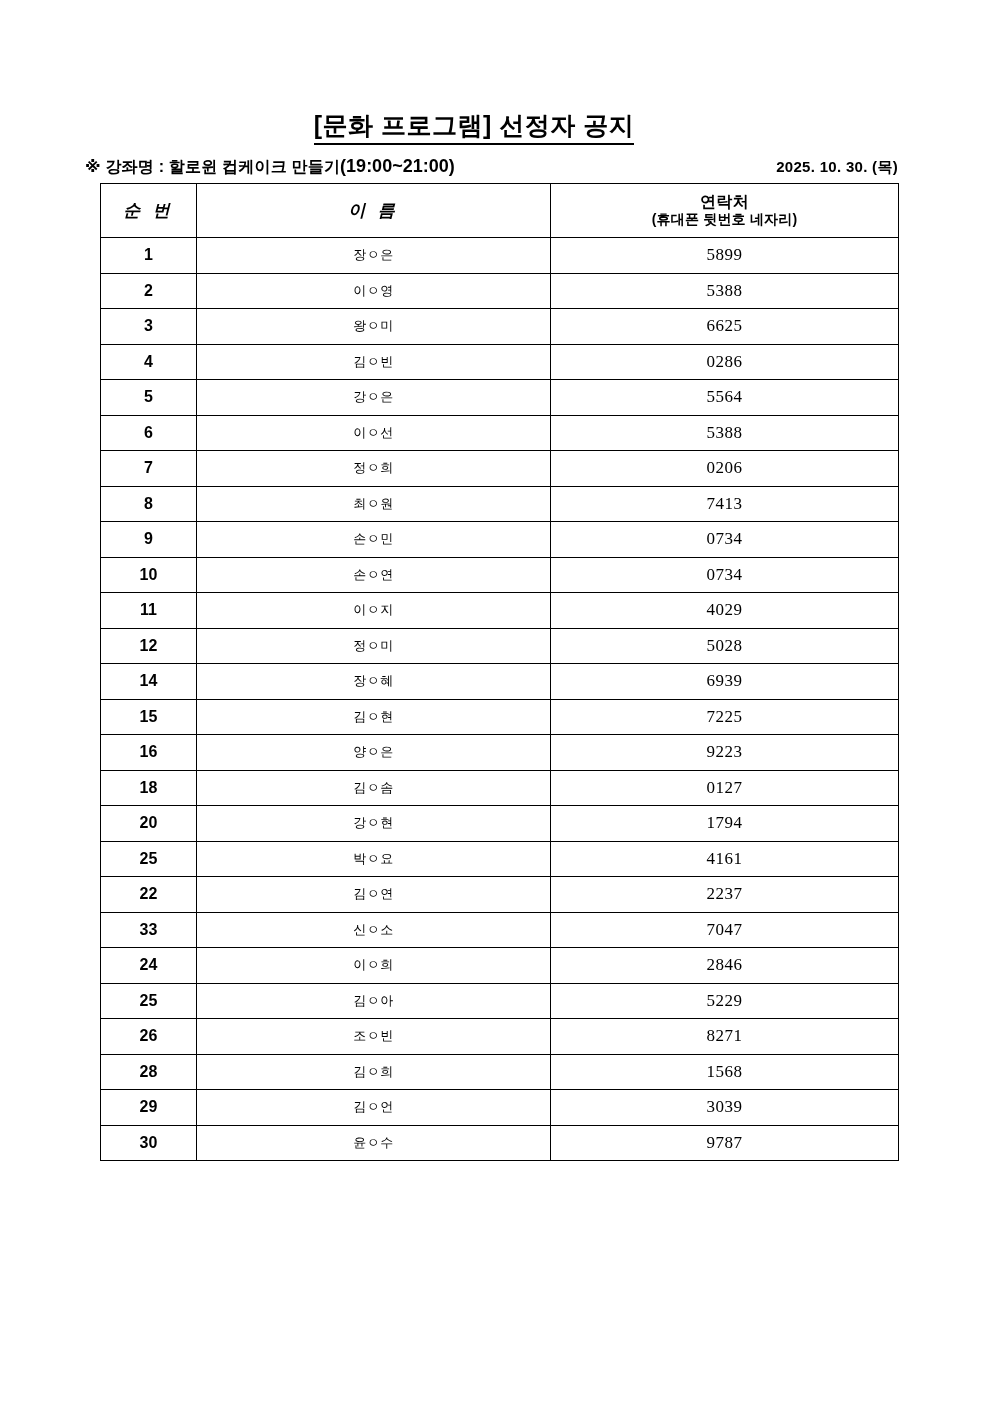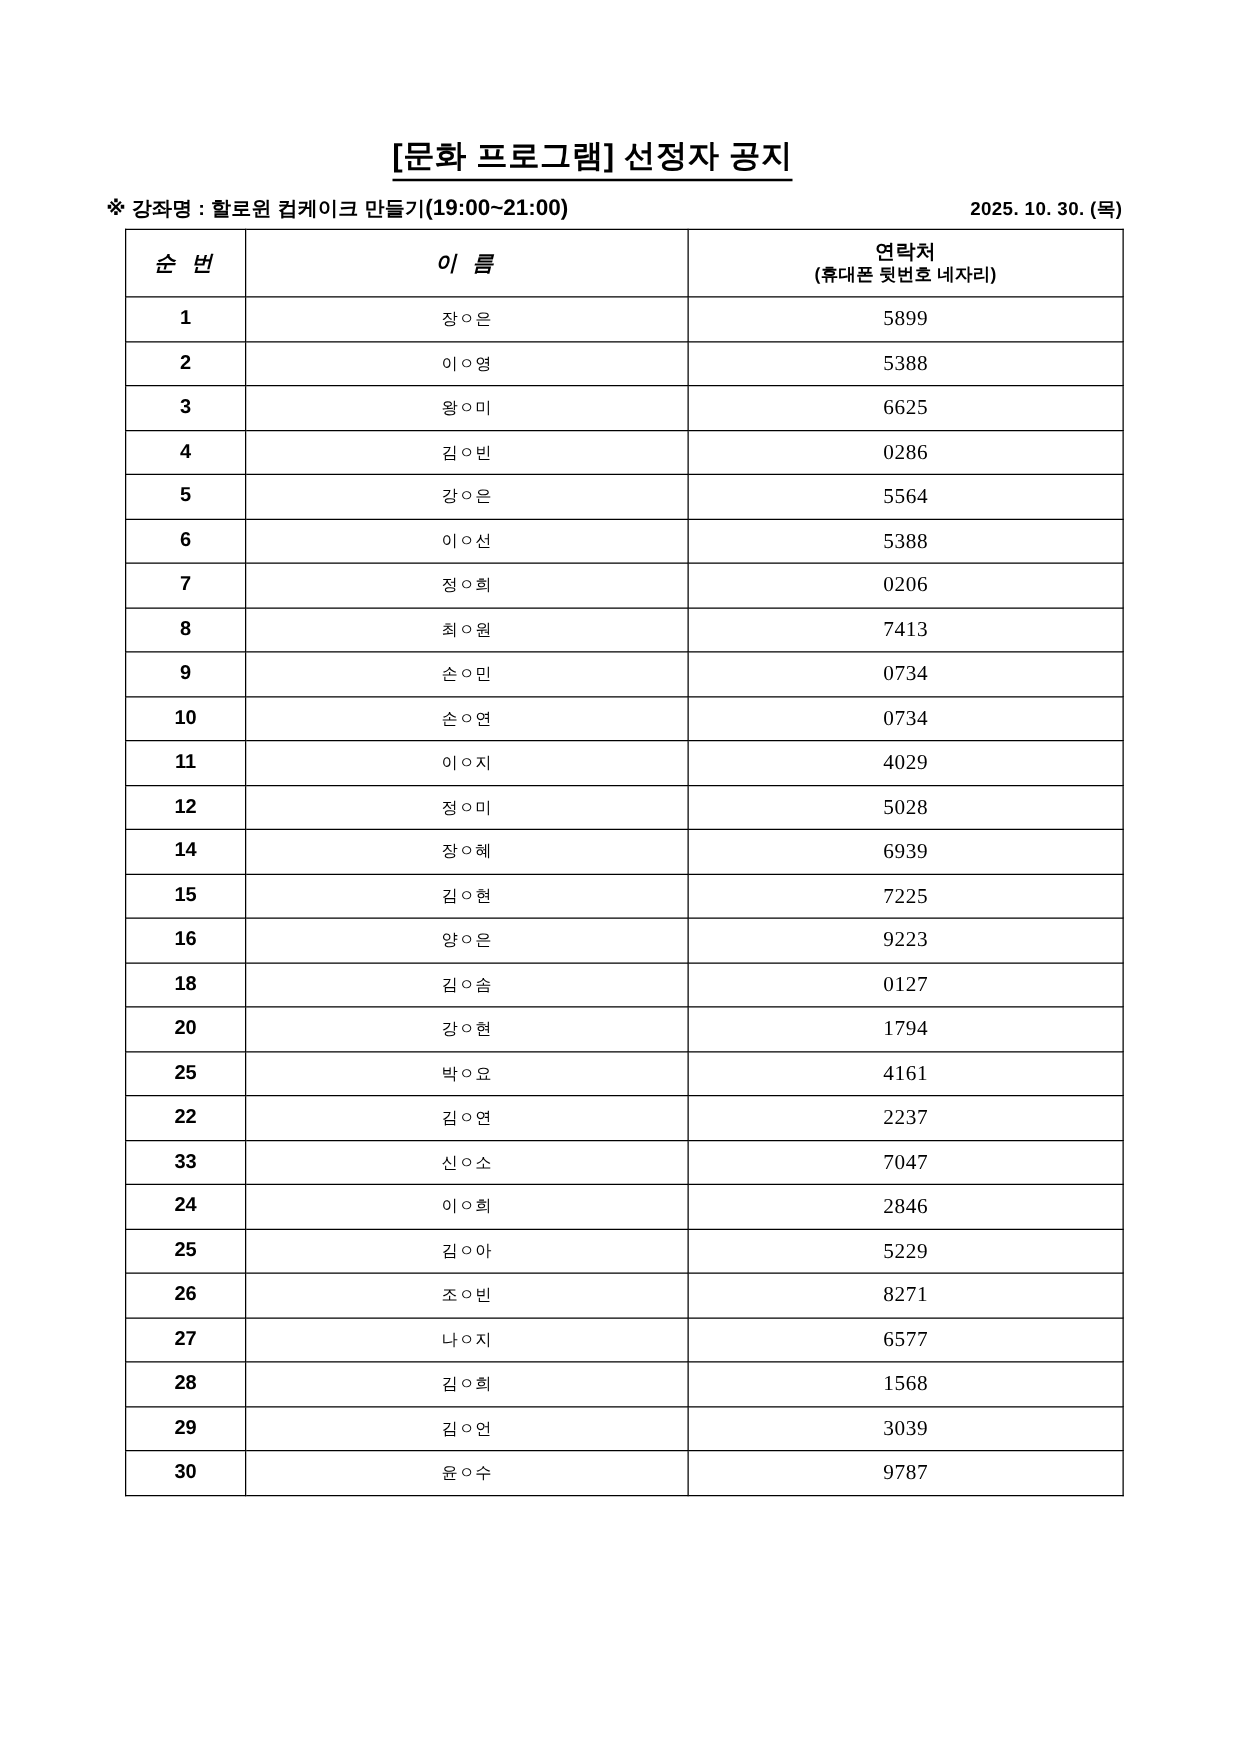--- a/index.html
+++ b/index.html
@@ -274,25 +274,20 @@
           <td class="cell-no">25</td>
           <td class="cell-name">김ㅇ아</td>
           <td class="cell-phone">5229</td>
         </tr>
         <tr>
           <td class="cell-no">26</td>
           <td class="cell-name">조ㅇ빈</td>
           <td class="cell-phone">8271</td>
         </tr>
         <tr>
-          <td class="cell-no">27</td>
-          <td class="cell-name">나ㅇ지</td>
-          <td class="cell-phone">6577</td>
-        </tr>
-        <tr>
           <td class="cell-no">28</td>
           <td class="cell-name">김ㅇ희</td>
           <td class="cell-phone">1568</td>
         </tr>
         <tr>
           <td class="cell-no">29</td>
           <td class="cell-name">김ㅇ언</td>
           <td class="cell-phone">3039</td>
         </tr>
         <tr>

